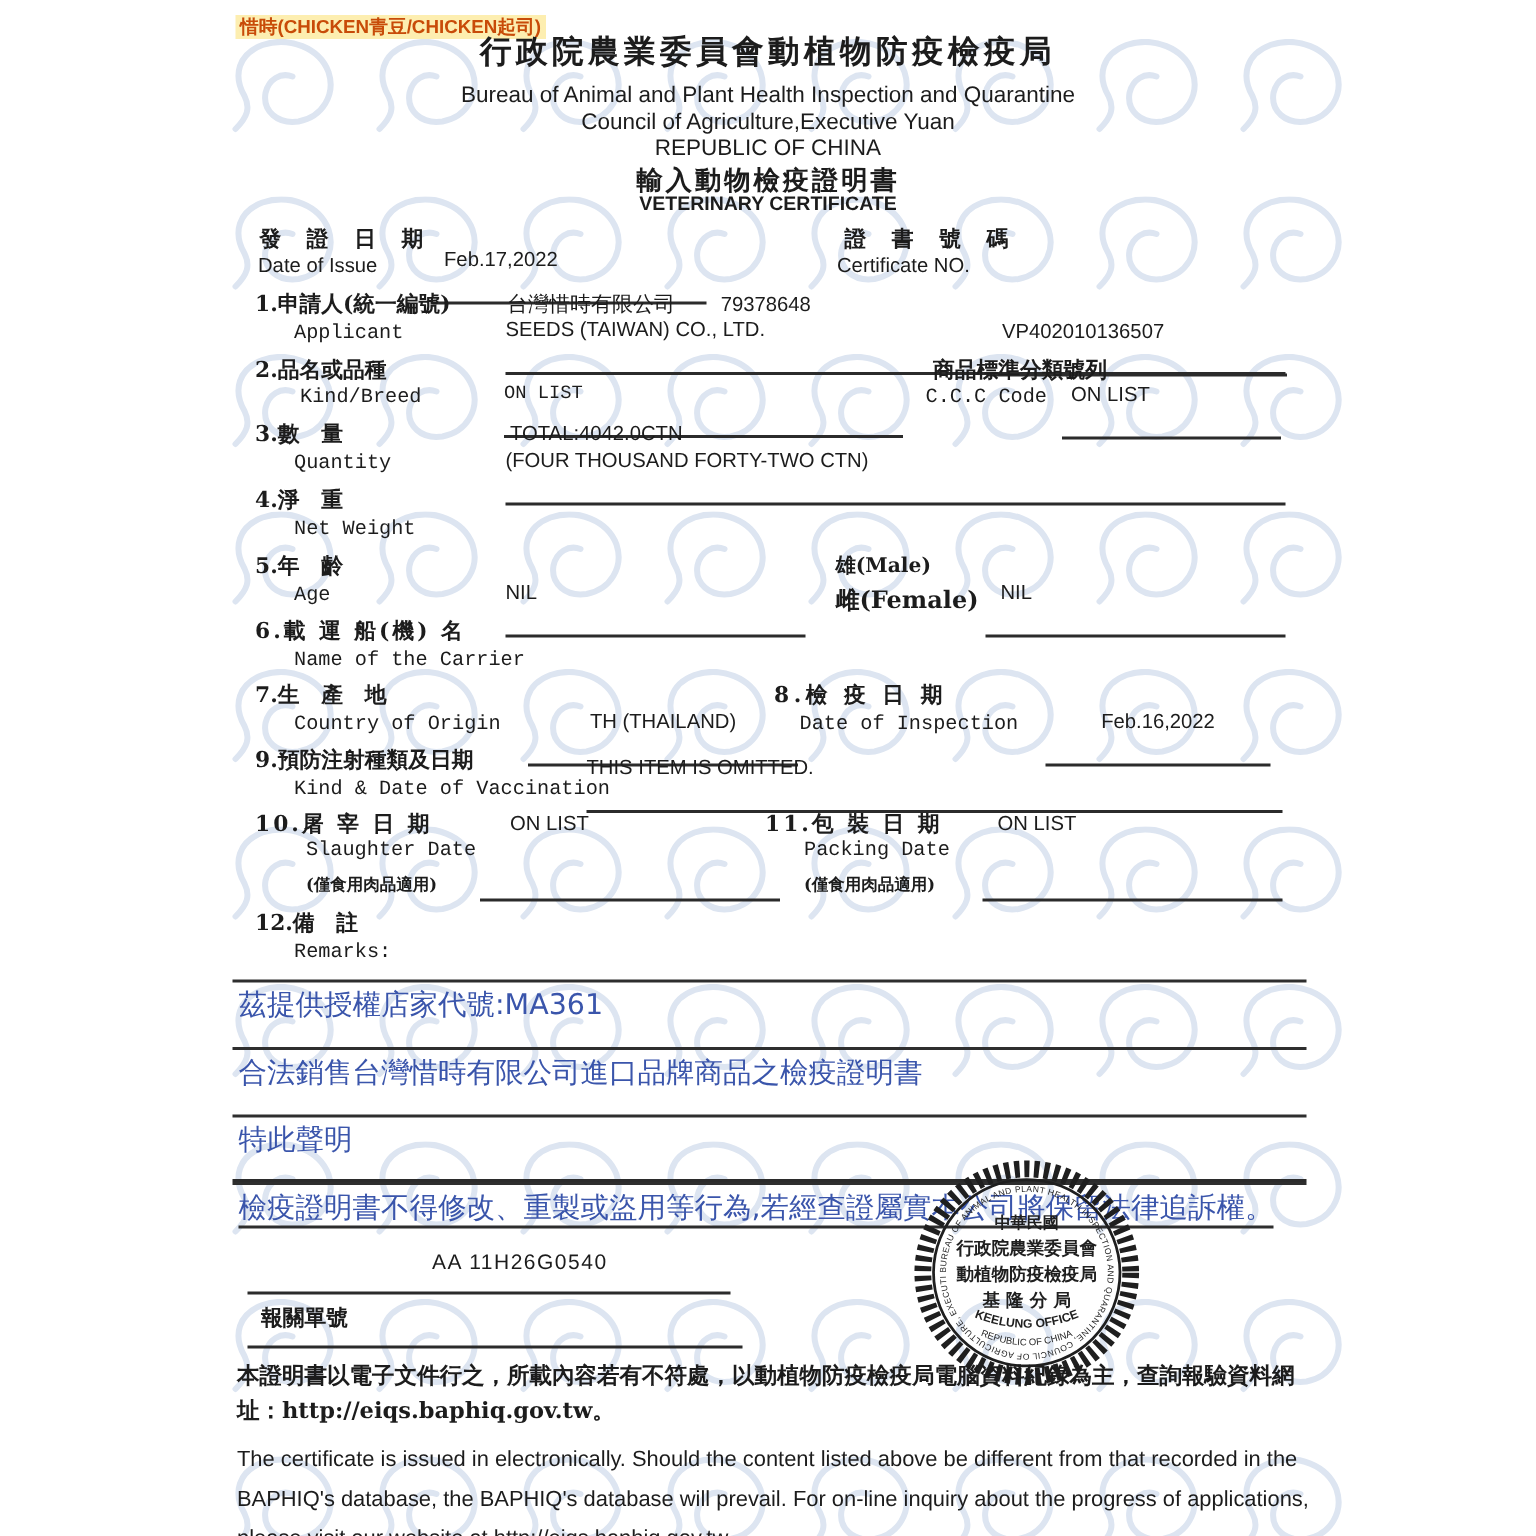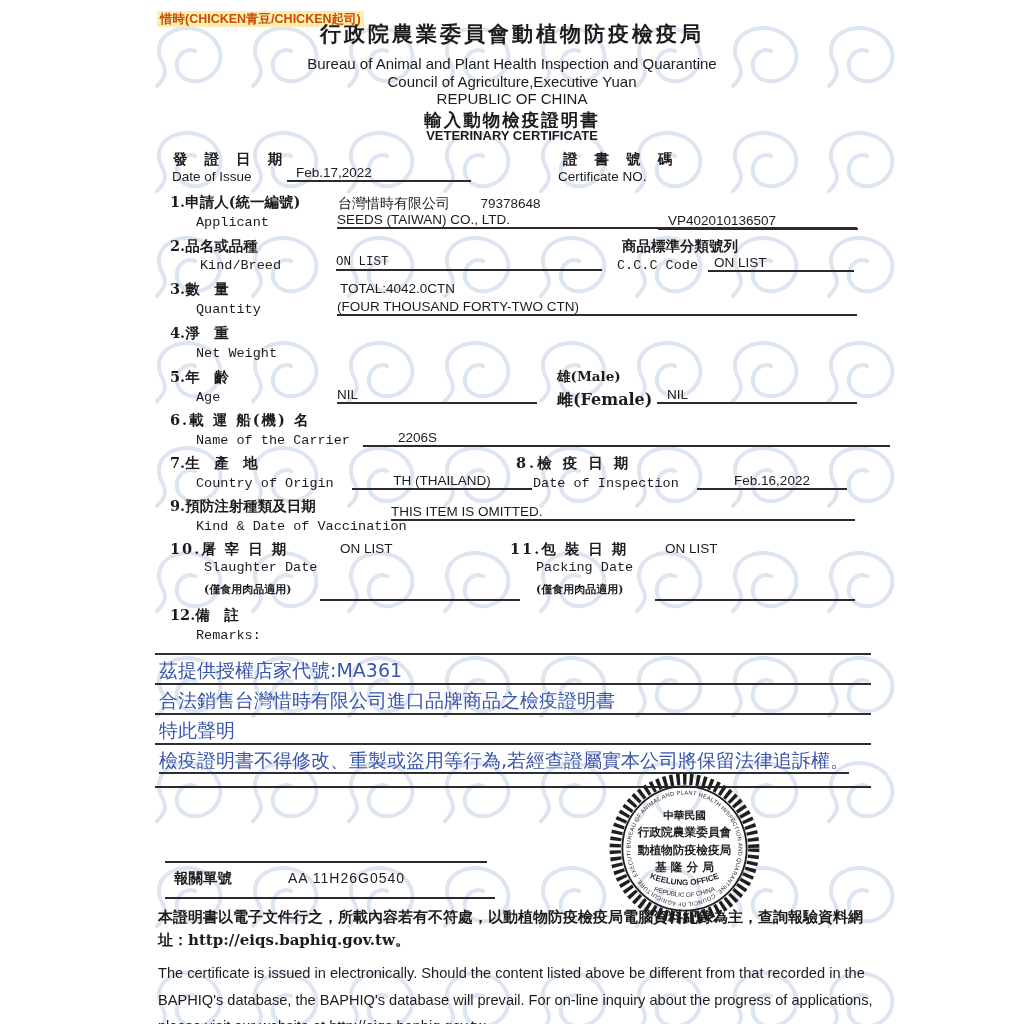--- a/index.html
+++ b/index.html
@@ -9,27 +9,27 @@
   #wm-layer{position:absolute;inset:0;z-index:0;pointer-events:none;}
   .wm{position:absolute;width:78px;height:64px;}
   
   .content{position:absolute;inset:0;z-index:1;}
   .abs{position:absolute;white-space:nowrap;}
   .zh{font-family:"DejaVu Serif","Liberation Serif",serif;font-weight:bold;font-size:14.5px;}
   .zhs{font-family:"DejaVu Serif","Liberation Serif",serif;font-weight:bold;font-size:11px;}
   .en{font-family:"Liberation Mono","DejaVu Sans Mono",monospace;font-size:13.5px;}
   .sans{font-family:"Liberation Sans",sans-serif;font-size:13.5px;}
   .val{font-family:"Liberation Sans",sans-serif;font-size:13.5px;}
-  .ul{border-bottom:2px solid #2b2b2b;padding-bottom:0;}
+  .ul{border-bottom:2px solid #2b2b2b;padding-bottom:21px;}
   .rule{position:absolute;height:2px;background:#2b2b2b;}
   .ctr{left:0;right:0;text-align:center;white-space:nowrap;}
   .tag{background:var(--hl,#fdeeb0);color:var(--orange,#c84b08);font-weight:bold;font-size:12.5px;padding:1px 3px;}
   .stmt{position:absolute;left:155px;top:653px;width:716px;border-top:2px solid #2e2e2e;}
   .stmt-line{font-family:"DejaVu Sans","Liberation Sans",sans-serif;color:var(--blue,#3a55ab);
-             font-size:19px;line-height:24px;padding:3px 4px 1px;border-bottom:2px solid #2e2e2e;white-space:nowrap;}
+             font-size:19px;line-height:24px;padding:3px 4px 16px;border-bottom:2px solid #2e2e2e;white-space:nowrap;}
   .stmt-line.last{border-bottom:none;}
   .stmt-line.last span{border-bottom:2px solid #2e2e2e;padding-bottom:1px;}
   .seal-svg{position:absolute;left:603px;top:767px;width:163px;height:163px;}
   .footer-zh{position:absolute;left:158px;top:906px;width:717px;font-family:"DejaVu Serif","Liberation Serif",serif;
              font-weight:bold;font-size:15px;line-height:1.55;}
   .footer-en{position:absolute;left:158px;top:960px;width:724px;font-size:14.6px;line-height:1.82;}
 </style>
 </head>
 <body>
 
@@ -331,21 +331,20 @@
 
     <div class="abs zh" style="left:170px;top:368px;">5.年　齡</div>
     <div class="abs zh" style="left:557px;top:368px;font-size:13.5px;">雄(Male)</div>
     <div class="abs en" style="left:196px;top:390px;">Age</div>
     <div class="abs ul val" style="left:337px;top:387px;width:200px;">NIL</div>
     <div class="abs zh" style="left:557px;top:390px;font-size:16px;">雌(Female)</div>
     <div class="abs ul val" style="left:657px;top:387px;width:190px;padding-left:10px;">NIL</div>
 
     <div class="abs zh" style="left:170px;top:411px;letter-spacing:2px;">6.載 運 船(機) 名</div>
     <div class="abs en" style="left:196px;top:433px;">Name of the Carrier</div>
-    <div class="abs ul val" style="left:363px;top:430px;width:492px;padding-left:35px;">2206S</div>
 
     <div class="abs zh" style="left:170px;top:454px;text-align:right;">7.生　產　地</div>
     <div class="abs zh" style="left:516px;top:454px;letter-spacing:3px;">8.檢 疫 日 期</div>
     <div class="abs en" style="left:196px;top:476px;">Country of Origin</div>
     <div class="abs ul val" style="left:352px;top:473px;width:180px;text-align:center;">TH (THAILAND)</div>
     <div class="abs en" style="left:533px;top:476px;">Date of Inspection</div>
     <div class="abs ul val" style="left:697px;top:473px;width:150px;text-align:center;">Feb.16,2022</div>
 
     <div class="abs zh" style="left:170px;top:497px;">9.預防注射種類及日期</div>
     <div class="abs en" style="left:196px;top:519px;">Kind &amp; Date of Vaccination</div>
@@ -391,20 +390,20 @@
       <text font-size="8" font-weight="bold" fill="#1f1f1f">
         <textPath href="#seal-arc1" startOffset="50%" text-anchor="middle">KEELUNG OFFICE</textPath>
       </text>
       <text font-size="6.2" fill="#1f1f1f">
         <textPath href="#seal-arc2" startOffset="50%" text-anchor="middle">REPUBLIC OF CHINA</textPath>
       </text>
     </svg>
 
     <div class="rule" style="left:165px;top:861px;width:322px;"></div>
     <div class="abs zh" style="left:174px;top:869px;">報關單號</div>
-    <div class="abs val" style="left:288px;top:870px;font-size:14px;letter-spacing:1px;">AA 11H26G0540</div>
+    <div class="abs val" style="left:288px;top:833px;font-size:14px;letter-spacing:1px;">AA 11H26G0540</div>
     <div class="rule" style="left:165px;top:897px;width:330px;"></div>
 
     <div class="footer-zh">本證明書以電子文件行之，所載內容若有不符處，以動植物防疫檢疫局電腦資料紀錄為主，查詢報驗資料網址：http://eiqs.baphiq.gov.tw。</div>
     <div class="footer-en">The certificate is issued in electronically. Should the content listed above be different from that recorded in the BAPHIQ's database, the BAPHIQ's database will prevail. For on-line inquiry about the progress of applications, please visit our website at http://eiqs.baphiq.gov.tw.</div>
 
   </div>
 </div>
 
 </body></html>

